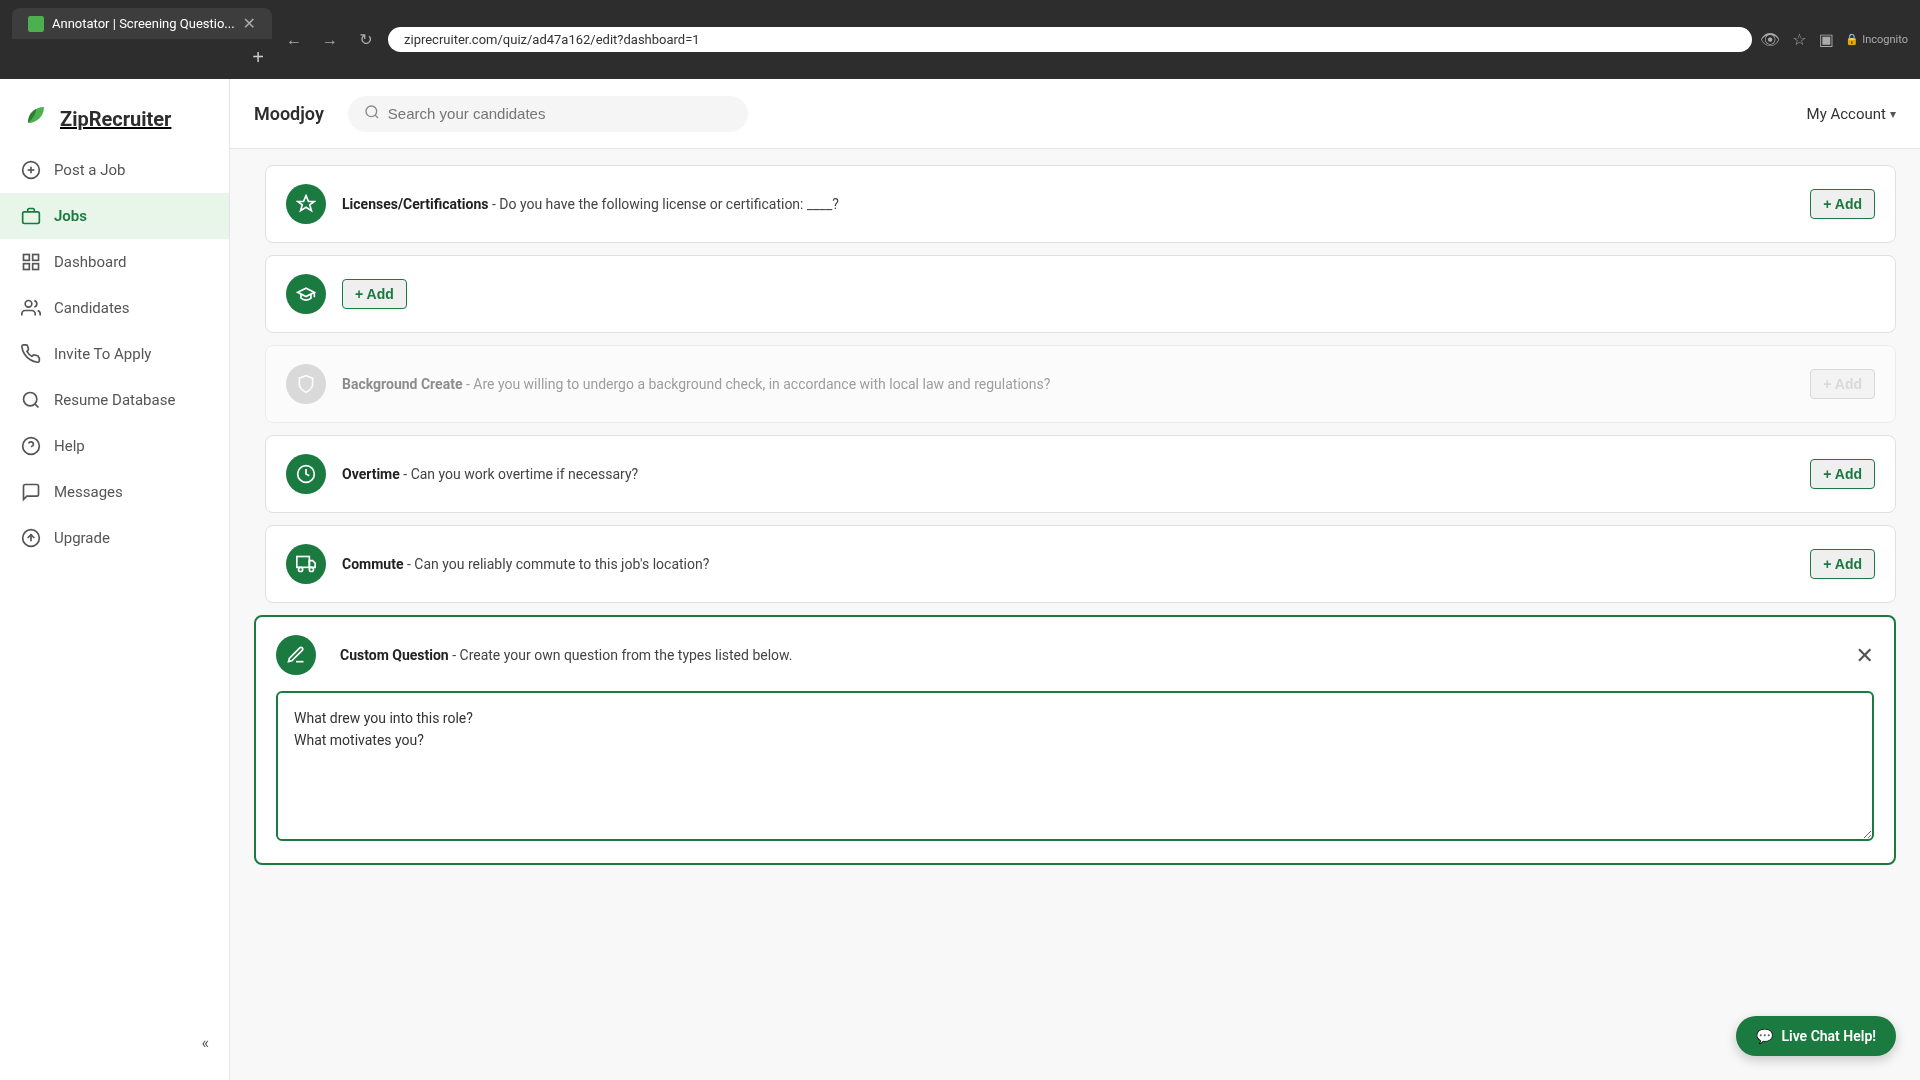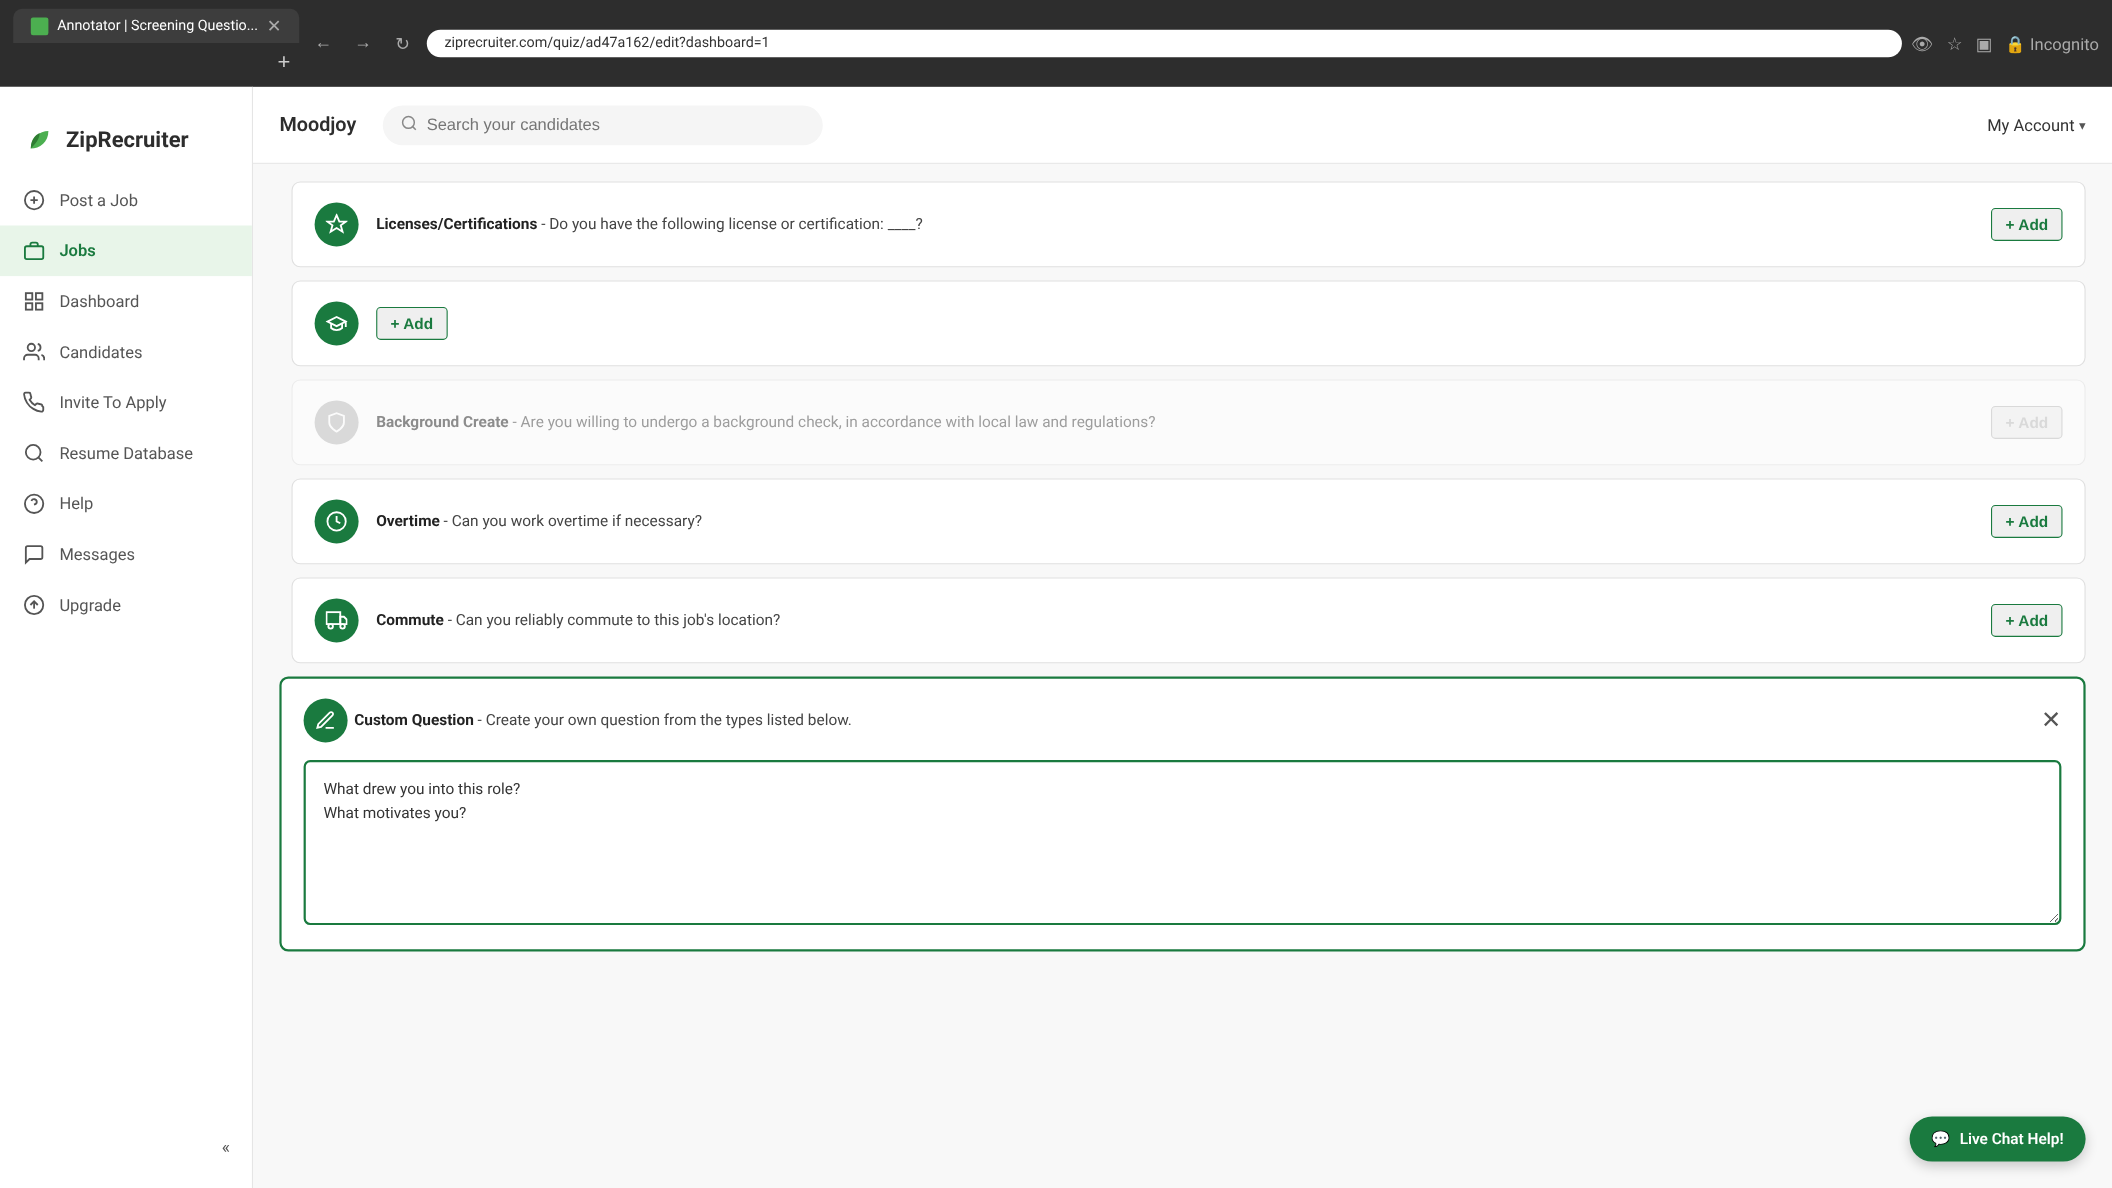--- a/index.html
+++ b/index.html
@@ -16,21 +16,21 @@
     .nav-btn { width: 28px; height: 28px; background: none; border: none; color: #aaa; font-size: 16px; cursor: pointer; display: flex; align-items: center; justify-content: center; }
     .address-bar { flex: 1; background: #fff; border-radius: 20px; padding: 5px 16px; font-size: 13px; color: #333; display: flex; align-items: center; }
     .address-bar-icons { display: flex; gap: 12px; align-items: center; }
     .addr-icon { color: #aaa; font-size: 16px; cursor: pointer; }
 
     
     .app { display: flex; flex: 1; background: #fff; }
 
     
     .sidebar { width: 230px; background: #fff; border-right: 1px solid #e5e5e5; display: flex; flex-direction: column; padding: 0; }
-    .logo-area { padding: 32px 20px 16px; display: flex; align-items: center; gap: 8px; }
+    .logo-area { padding: 20px 20px 16px; display: flex; align-items: flex-end; gap: 8px; text-decoration: underline; }
     .logo-icon { width: 32px; height: 32px; }
     .logo-text { font-size: 20px; font-weight: 700; color: #2d2d2d; }
     .nav-item { display: flex; align-items: center; gap: 12px; padding: 12px 20px; cursor: pointer; color: #555; font-size: 15px; border-radius: 0; }
     .nav-item.active { background: #e8f5e9; color: #1a7a3f; font-weight: 600; }
     .nav-item .nav-icon { width: 22px; height: 22px; display: flex; align-items: center; justify-content: center; }
     .nav-item .nav-icon svg { width: 20px; height: 20px; }
     .sidebar-bottom { margin-top: auto; padding-bottom: 16px; }
     .collapse-btn { padding: 12px 20px; color: #555; cursor: pointer; display: flex; justify-content: flex-end; }
 
     
@@ -53,21 +53,21 @@
     .q-icon.green { background: #1a7a3f; color: #fff; }
     .q-icon.gray { background: #bbb; color: #fff; }
     .q-icon svg { width: 20px; height: 20px; }
     .q-text { flex: 1; font-size: 14px; color: #444; }
     .q-text strong { color: #222; font-weight: 700; }
     .add-btn { display: flex; align-items: center; gap: 4px; color: #1a7a3f; font-size: 14px; font-weight: 600; cursor: pointer; padding: 6px 12px; border: 1px solid #1a7a3f; border-radius: 4px; white-space: nowrap; }
     .add-btn.disabled { color: #bbb; border-color: #bbb; cursor: not-allowed; }
 
     
     .custom-card { background: #fff; border: 2px solid #1a7a3f; border-radius: 8px; margin-bottom: 12px; padding: 18px 20px; }
-    .custom-header { display: flex; align-items: center; gap: 6px; margin-bottom: 16px; }
+    .custom-header { display: flex; align-items: center; gap: 24px; margin-bottom: 16px; }
     .custom-close { margin-left: auto; font-size: 22px; color: #555; cursor: pointer; }
     .custom-textarea { width: 100%; border: 2px solid #1a7a3f; border-radius: 6px; padding: 14px 16px; font-size: 14px; color: #333; resize: vertical; min-height: 150px; outline: none; font-family: inherit; line-height: 1.6; }
 
     
     .live-chat { position: fixed; bottom: 24px; right: 24px; background: #1a7a3f; color: #fff; padding: 12px 20px; border-radius: 30px; font-size: 14px; font-weight: 600; cursor: pointer; display: flex; align-items: center; gap: 8px; box-shadow: 0 4px 12px rgba(0,0,0,0.2); }
 
     
     .main::-webkit-scrollbar { width: 6px; }
     .main::-webkit-scrollbar-track { background: #f0f0f0; }
     .main::-webkit-scrollbar-thumb { background: #ccc; border-radius: 3px; }
@@ -88,21 +88,21 @@
     <button class="nav-btn">←</button>
     <button class="nav-btn">→</button>
     <button class="nav-btn">↻</button>
     <div class="address-bar">
       <span>ziprecruiter.com/quiz/ad47a162/edit?dashboard=1</span>
     </div>
     <div class="address-bar-icons">
       <span class="addr-icon">👁</span>
       <span class="addr-icon">☆</span>
       <span class="addr-icon">▣</span>
-      <span class="addr-icon" style="font-size:15px;">🔒 Incognito</span>
+      <span class="addr-icon" style="font-size:11px;">🔒 Incognito</span>
     </div>
   </div>
 </div>
 
 <div class="app">
 
   <nav class="sidebar">
     <div class="logo-area">
 
       <svg class="logo-icon" viewBox="0 0 32 32" fill="none" xmlns="http://www.w3.org/2000/svg">

